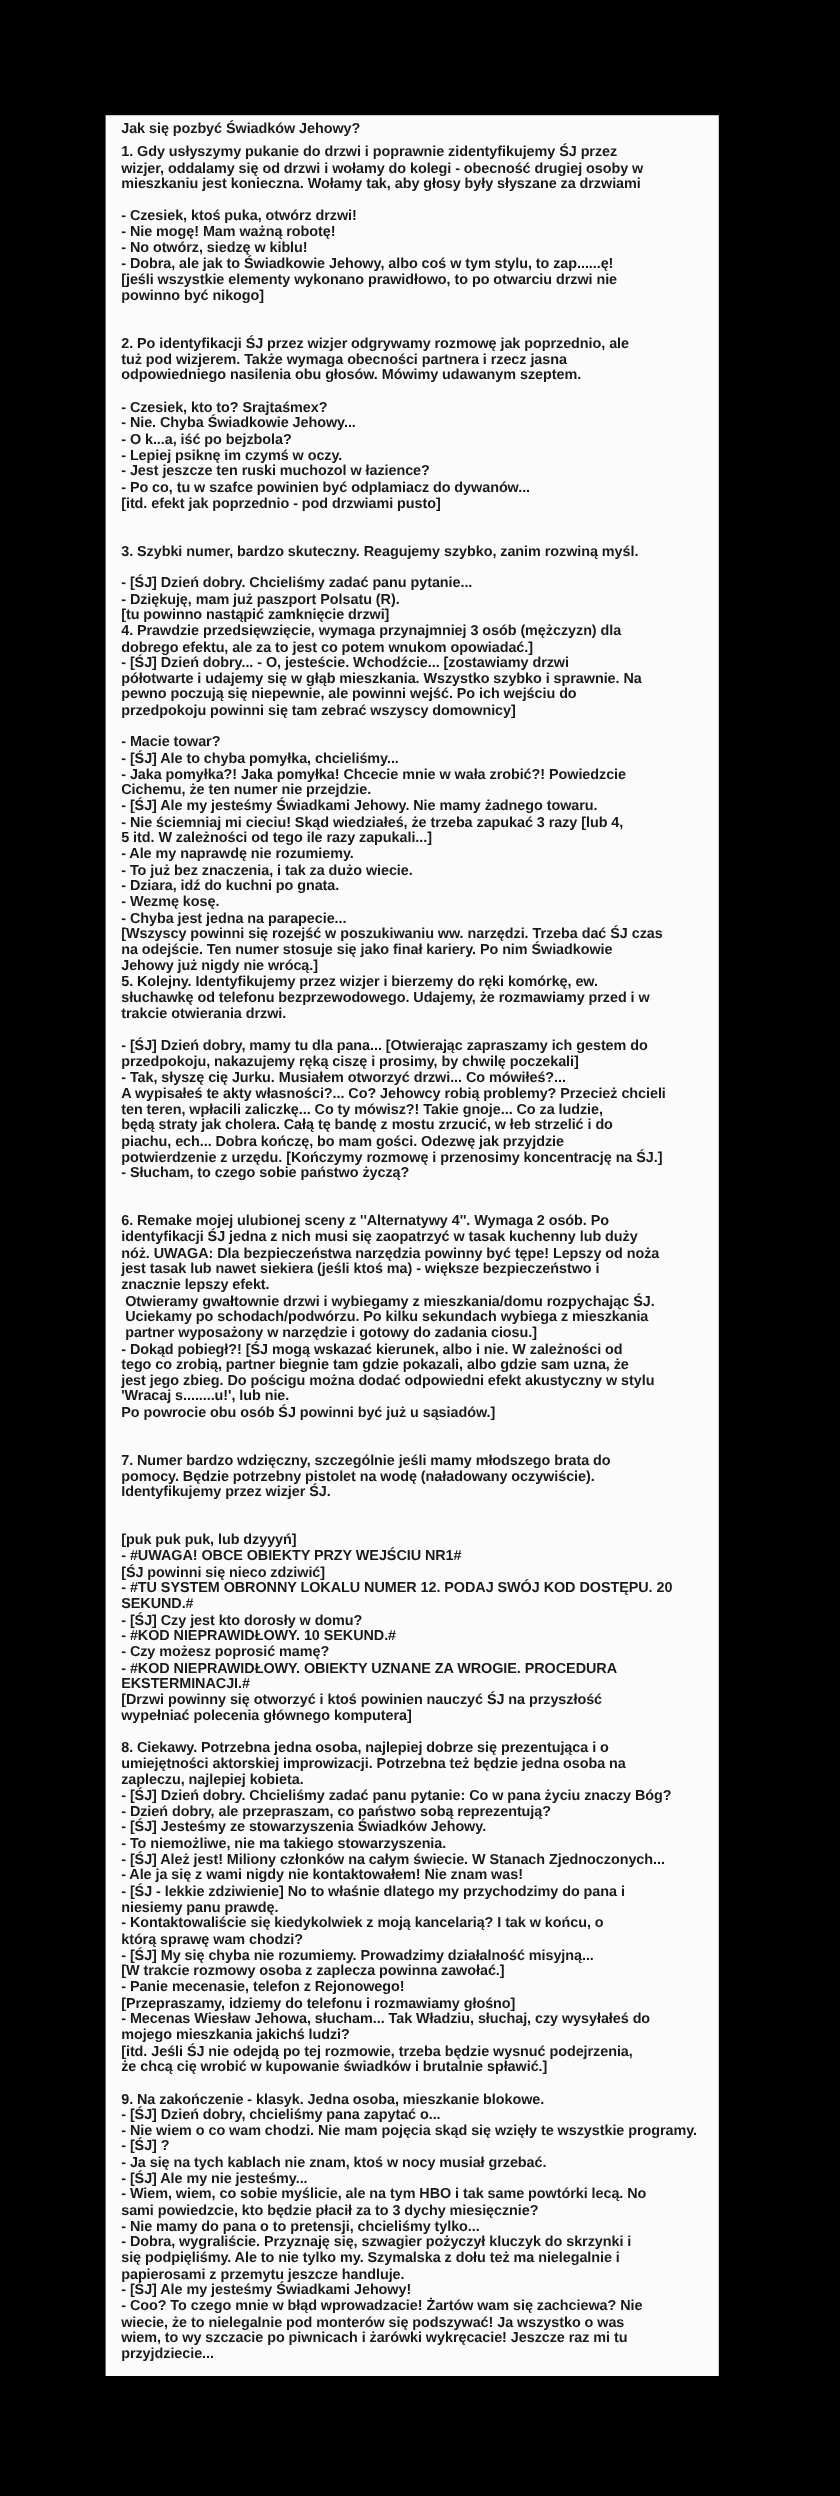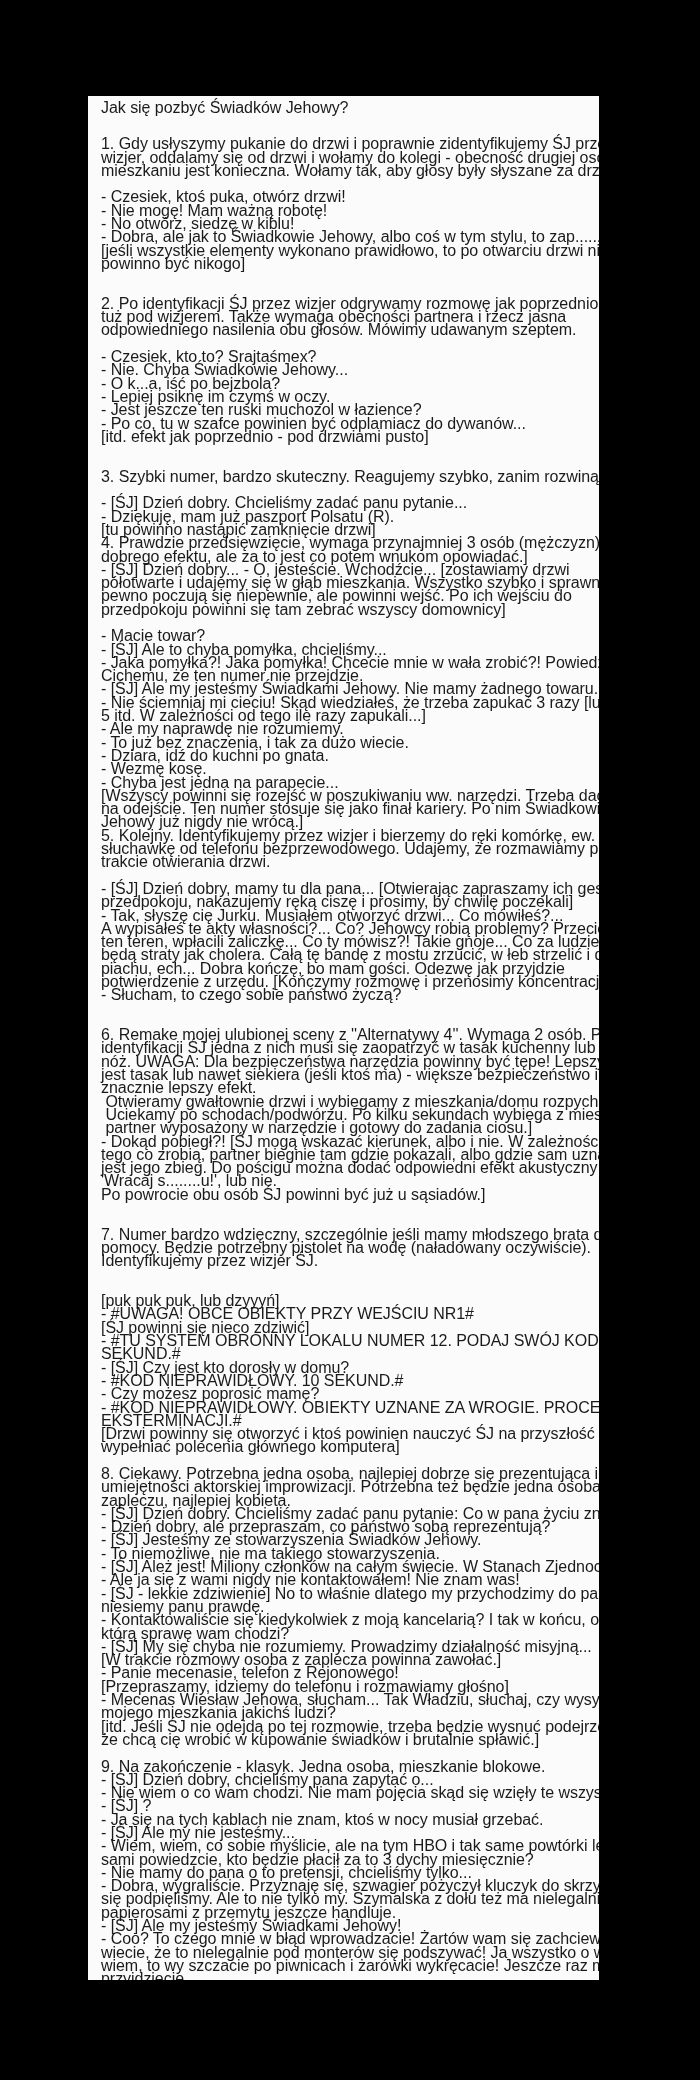--- a/index.html
+++ b/index.html
@@ -20,29 +20,29 @@
     top: 96px;
     width: 511px;
     height: 1884px;
     background: #fbfbfb;
     box-sizing: border-box;
     padding: 5px 8px 0 13px;
     overflow: hidden;
   }
   .doc-title, .doc-body {
     font-family: "Liberation Sans", sans-serif;
-    font-weight: 400;
-    font-size: 16px;
+    font-weight: 700;
+    font-size: 12px;
     line-height: 13.3px;
     letter-spacing: -0.05px;
     color: #1a1a1a;
     white-space: pre;
   }
   .doc-body {
-    margin-top: 23px;
+    margin-top: 6px;
   }
 </style>
 </head>
 <body>
 
 <div class="canvas">
   <div class="sheet">
     <div class="doc-title">Jak się pozbyć Świadków Jehowy?</div>
     <div class="doc-body">1. Gdy usłyszymy pukanie do drzwi i poprawnie zidentyfikujemy ŚJ przez
 wizjer, oddalamy się od drzwi i wołamy do kolegi - obecność drugiej osoby w

